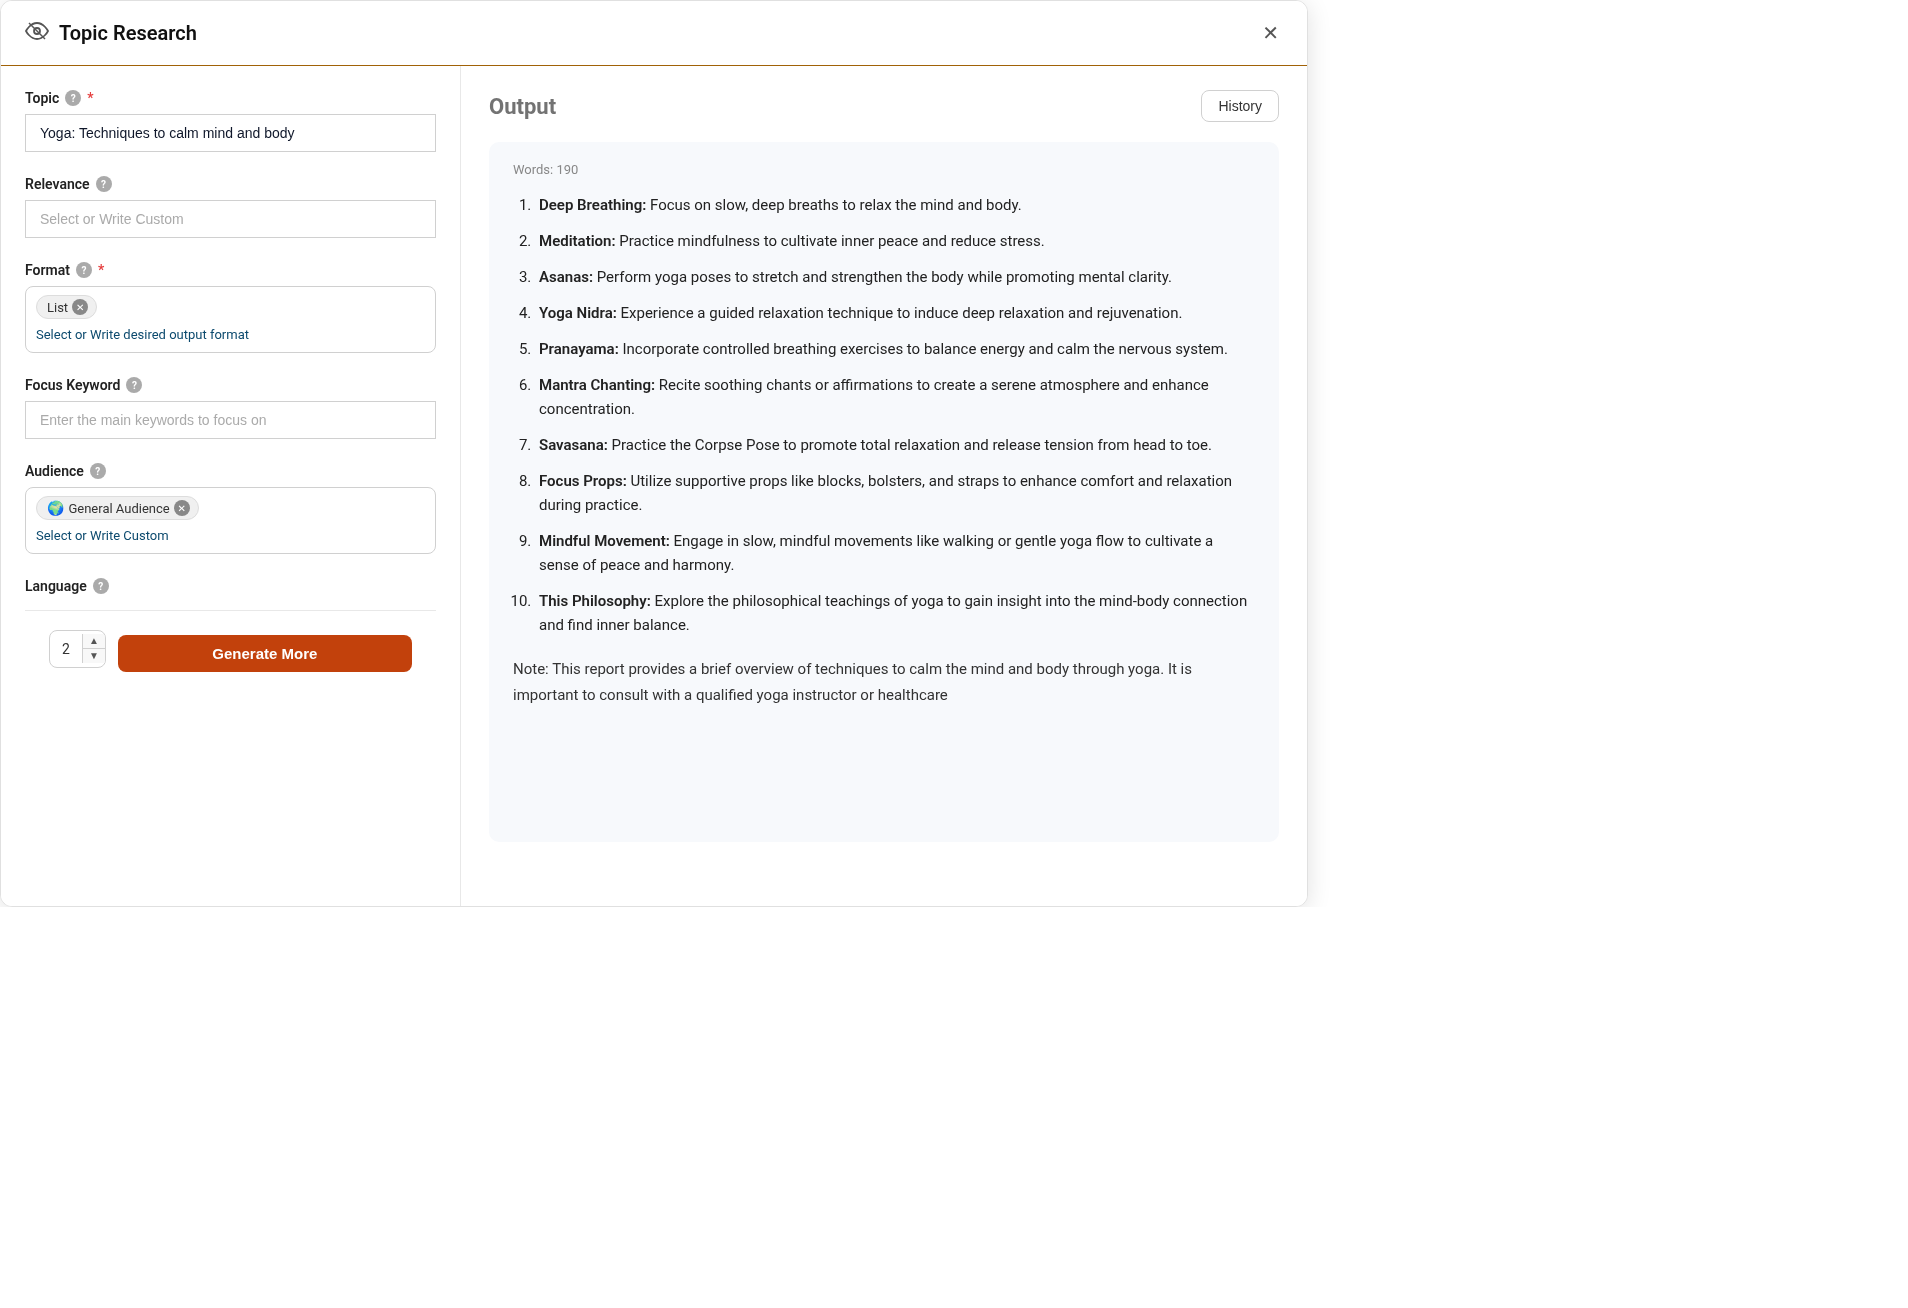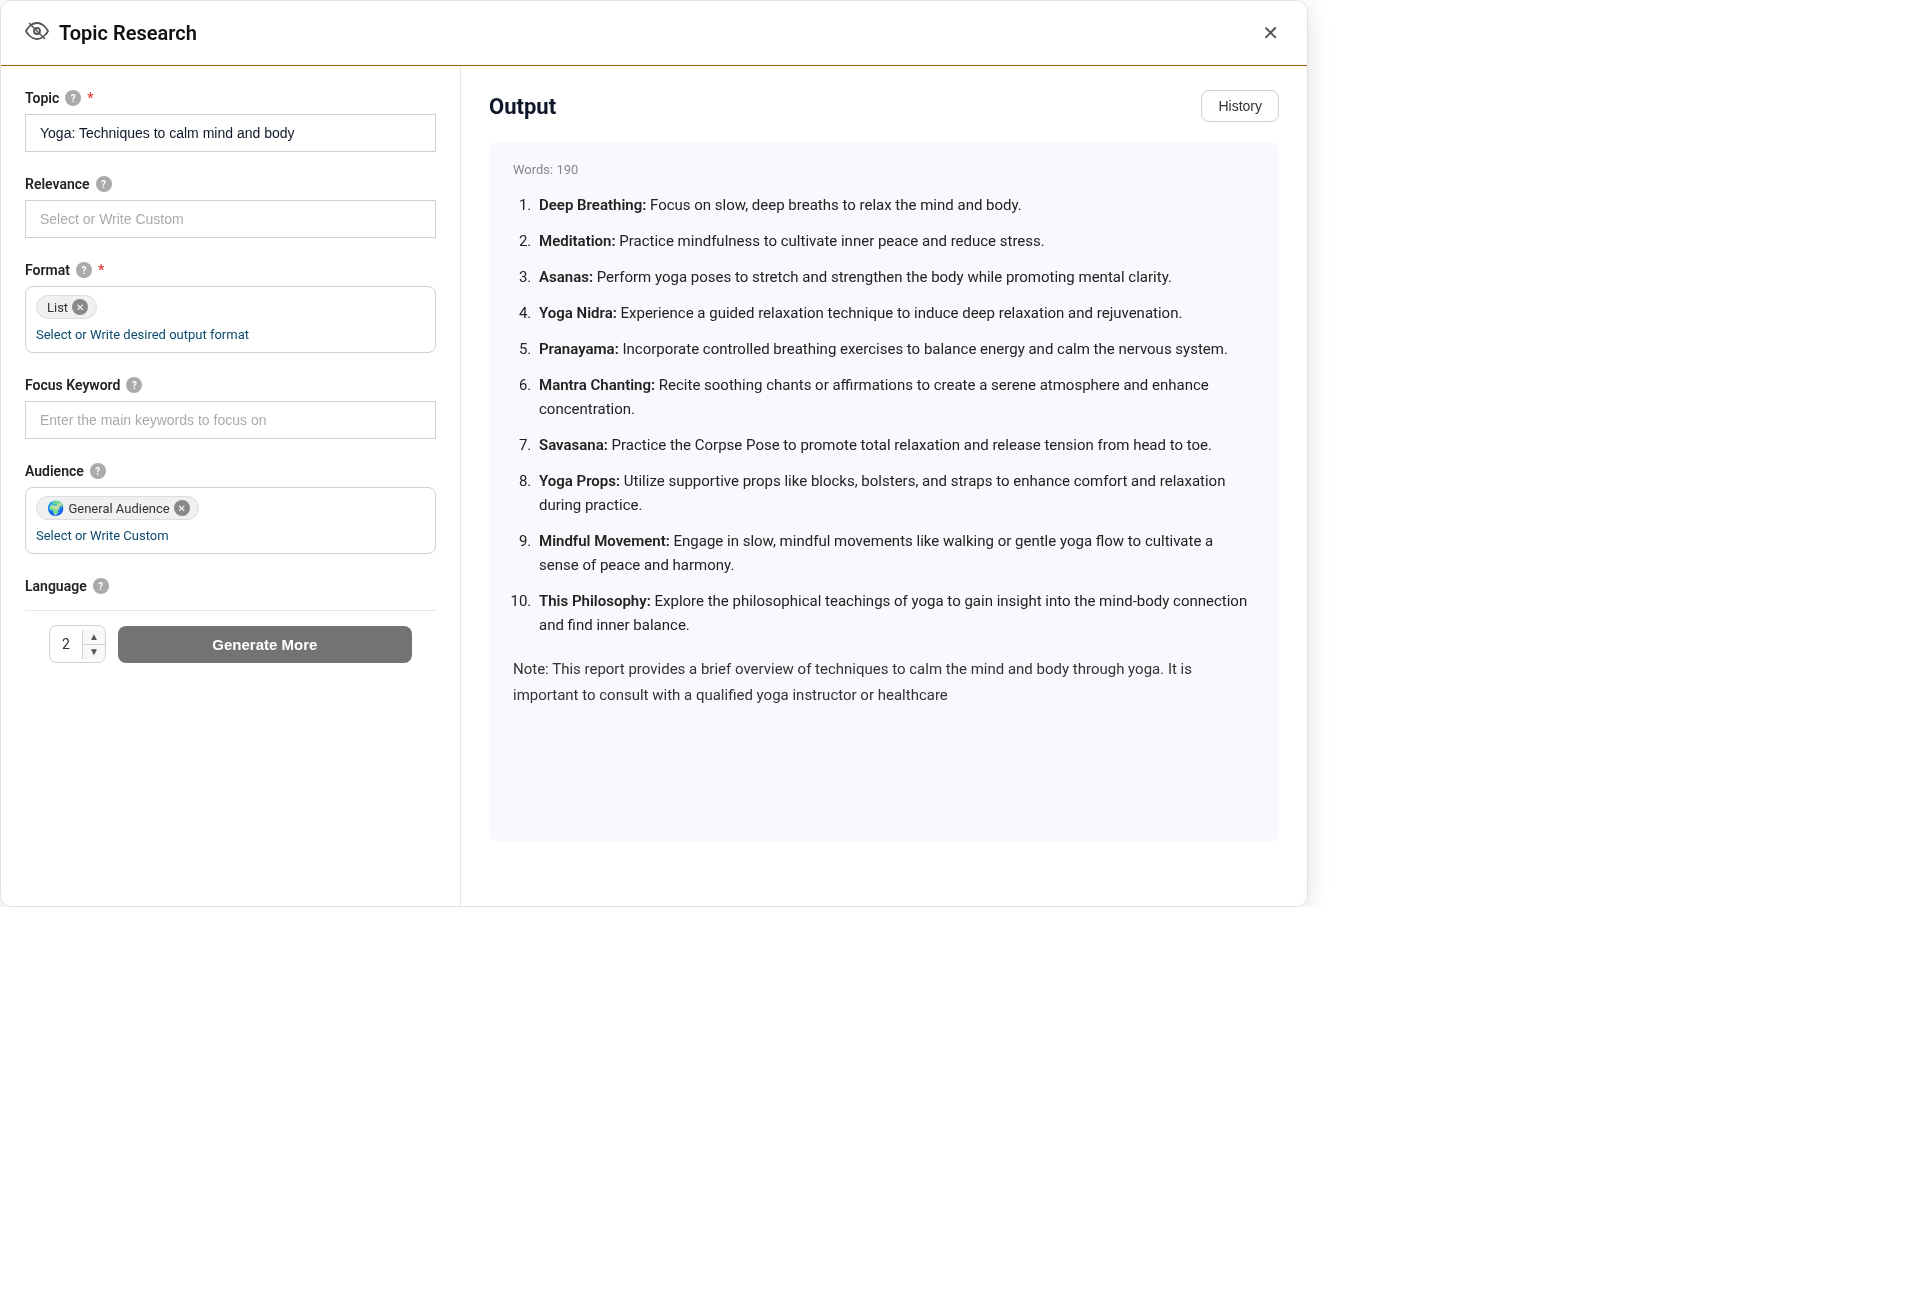--- a/index.html
+++ b/index.html
@@ -195,48 +195,49 @@
       cursor: pointer;
       padding: 1px 6px;
       font-size: 10px;
       color: #555;
       line-height: 1.2;
     }
     .stepper-arrow:first-child { border-bottom: 1px solid #d0d0d0; }
 
     .generate-btn {
       flex: 1;
-      background: #737373;
+      background: #c2410c;
       color: #fff;
       border: none;
       border-radius: 8px;
       padding: 10px 20px;
       font-size: 15px;
       font-weight: 600;
       cursor: pointer;
       transition: background 0.2s;
+      margin-top: 10px;
     }
 
     
     .right-panel {
       flex: 1;
       padding: 24px 28px;
       overflow-y: auto;
       background: #fff;
     }
     .output-header {
       display: flex;
       align-items: center;
       justify-content: space-between;
       margin-bottom: 20px;
     }
     .output-title {
       font-size: 22px;
       font-weight: 700;
-      color: #0f172a;
+      color: #737373;
     }
     .history-btn {
       background: #fff;
       border: 1px solid #d0d0d0;
       border-radius: 8px;
       padding: 7px 16px;
       font-size: 14px;
       color: #333;
       cursor: pointer;
     }
@@ -390,21 +391,21 @@
         <div class="words-count">Words: 190</div>
         <ol class="output-list">
 
         <li><strong>Deep Breathing:</strong> Focus on slow, deep breaths to relax the mind and body.</li>
             <li><strong>Meditation:</strong> Practice mindfulness to cultivate inner peace and reduce stress.</li>
             <li><strong>Asanas:</strong> Perform yoga poses to stretch and strengthen the body while promoting mental clarity.</li>
             <li><strong>Yoga Nidra:</strong> Experience a guided relaxation technique to induce deep relaxation and rejuvenation.</li>
             <li><strong>Pranayama:</strong> Incorporate controlled breathing exercises to balance energy and calm the nervous system.</li>
             <li><strong>Mantra Chanting:</strong> Recite soothing chants or affirmations to create a serene atmosphere and enhance concentration.</li>
             <li><strong>Savasana:</strong> Practice the Corpse Pose to promote total relaxation and release tension from head to toe.</li>
-            <li><strong>Yoga Props:</strong> Utilize supportive props like blocks, bolsters, and straps to enhance comfort and relaxation during practice.</li>
+            <li><strong>Focus Props:</strong> Utilize supportive props like blocks, bolsters, and straps to enhance comfort and relaxation during practice.</li>
             <li><strong>Mindful Movement:</strong> Engage in slow, mindful movements like walking or gentle yoga flow to cultivate a sense of peace and harmony.</li>
             <li><strong>This Philosophy:</strong> Explore the philosophical teachings of yoga to gain insight into the mind-body connection and find inner balance.</li>
           </ol>
         <p class="output-note">Note: This report provides a brief overview of techniques to calm the mind and body through yoga. It is important to consult with a qualified yoga instructor or healthcare</p>
       </div>
     </div>
 
   </div>
 </div>
 

